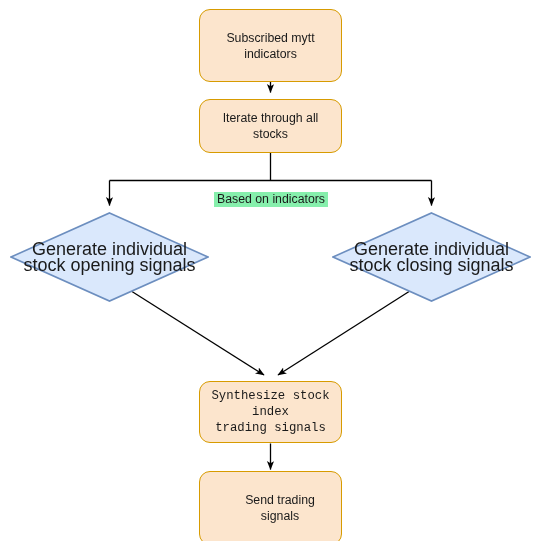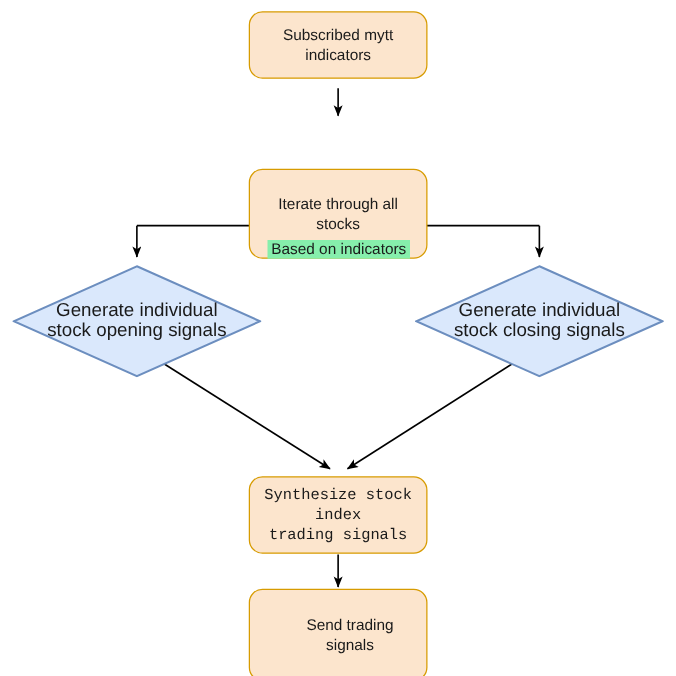--- a/index.html
+++ b/index.html
@@ -42,21 +42,21 @@
     font-size: 12.3px;
     line-height: 16px;
   }
   .proc .lbl {
     padding: 0 8px;
     white-space: pre-line;
   }
   .dec {
     background: transparent;
     color: #1a1a1a;
-    font-size: 15px;
+    font-size: 18px;
     line-height: 16px;
   }
   .dec .dshape {
     position: absolute;
     left: 0;
     top: 0;
     width: 100%;
     height: 100%;
   }
   .dec .lbl {
@@ -110,26 +110,26 @@
 
     <g>
       <path d="M413,289 L278,375" stroke="#000000" stroke-width="1.3" fill="none" marker-end="url(#arrow)"></path>
     </g>
 
     <g>
       <path d="M270.5,443.5 L270.5,469.5" stroke="#000000" stroke-width="1.3" fill="none" marker-end="url(#arrow)"></path>
     </g>
   </svg>
 
-  <div class="node proc" style="left:199px; top:9px; width:143px; height:54px;">
+  <div class="node proc" style="left:199px; top:9px; width:143px; height:73px;">
     <span class="lbl">Subscribed mytt
 indicators</span>
   </div>
 
-  <div class="node proc" style="left:199px; top:99px; width:143px; height:72px;margin-top:36px;">
+  <div class="node proc" style="left:199px; top:99px; width:143px; height:54px;">
     <span class="lbl">Iterate through all stocks</span>
   </div>
 
   <div class="node dec" style="left:10px; top:212px; width:199px; height:90px;">
     <svg class="dshape" viewBox="0 0 199 90" preserveAspectRatio="none">
       <polygon points="99.5,1 198,45 99.5,89 1,45" fill="#dae8fc" stroke="#6c8ebf" stroke-width="1.6"></polygon>
     </svg>
     <span class="lbl">Generate individual
 stock opening signals</span>
   </div>

